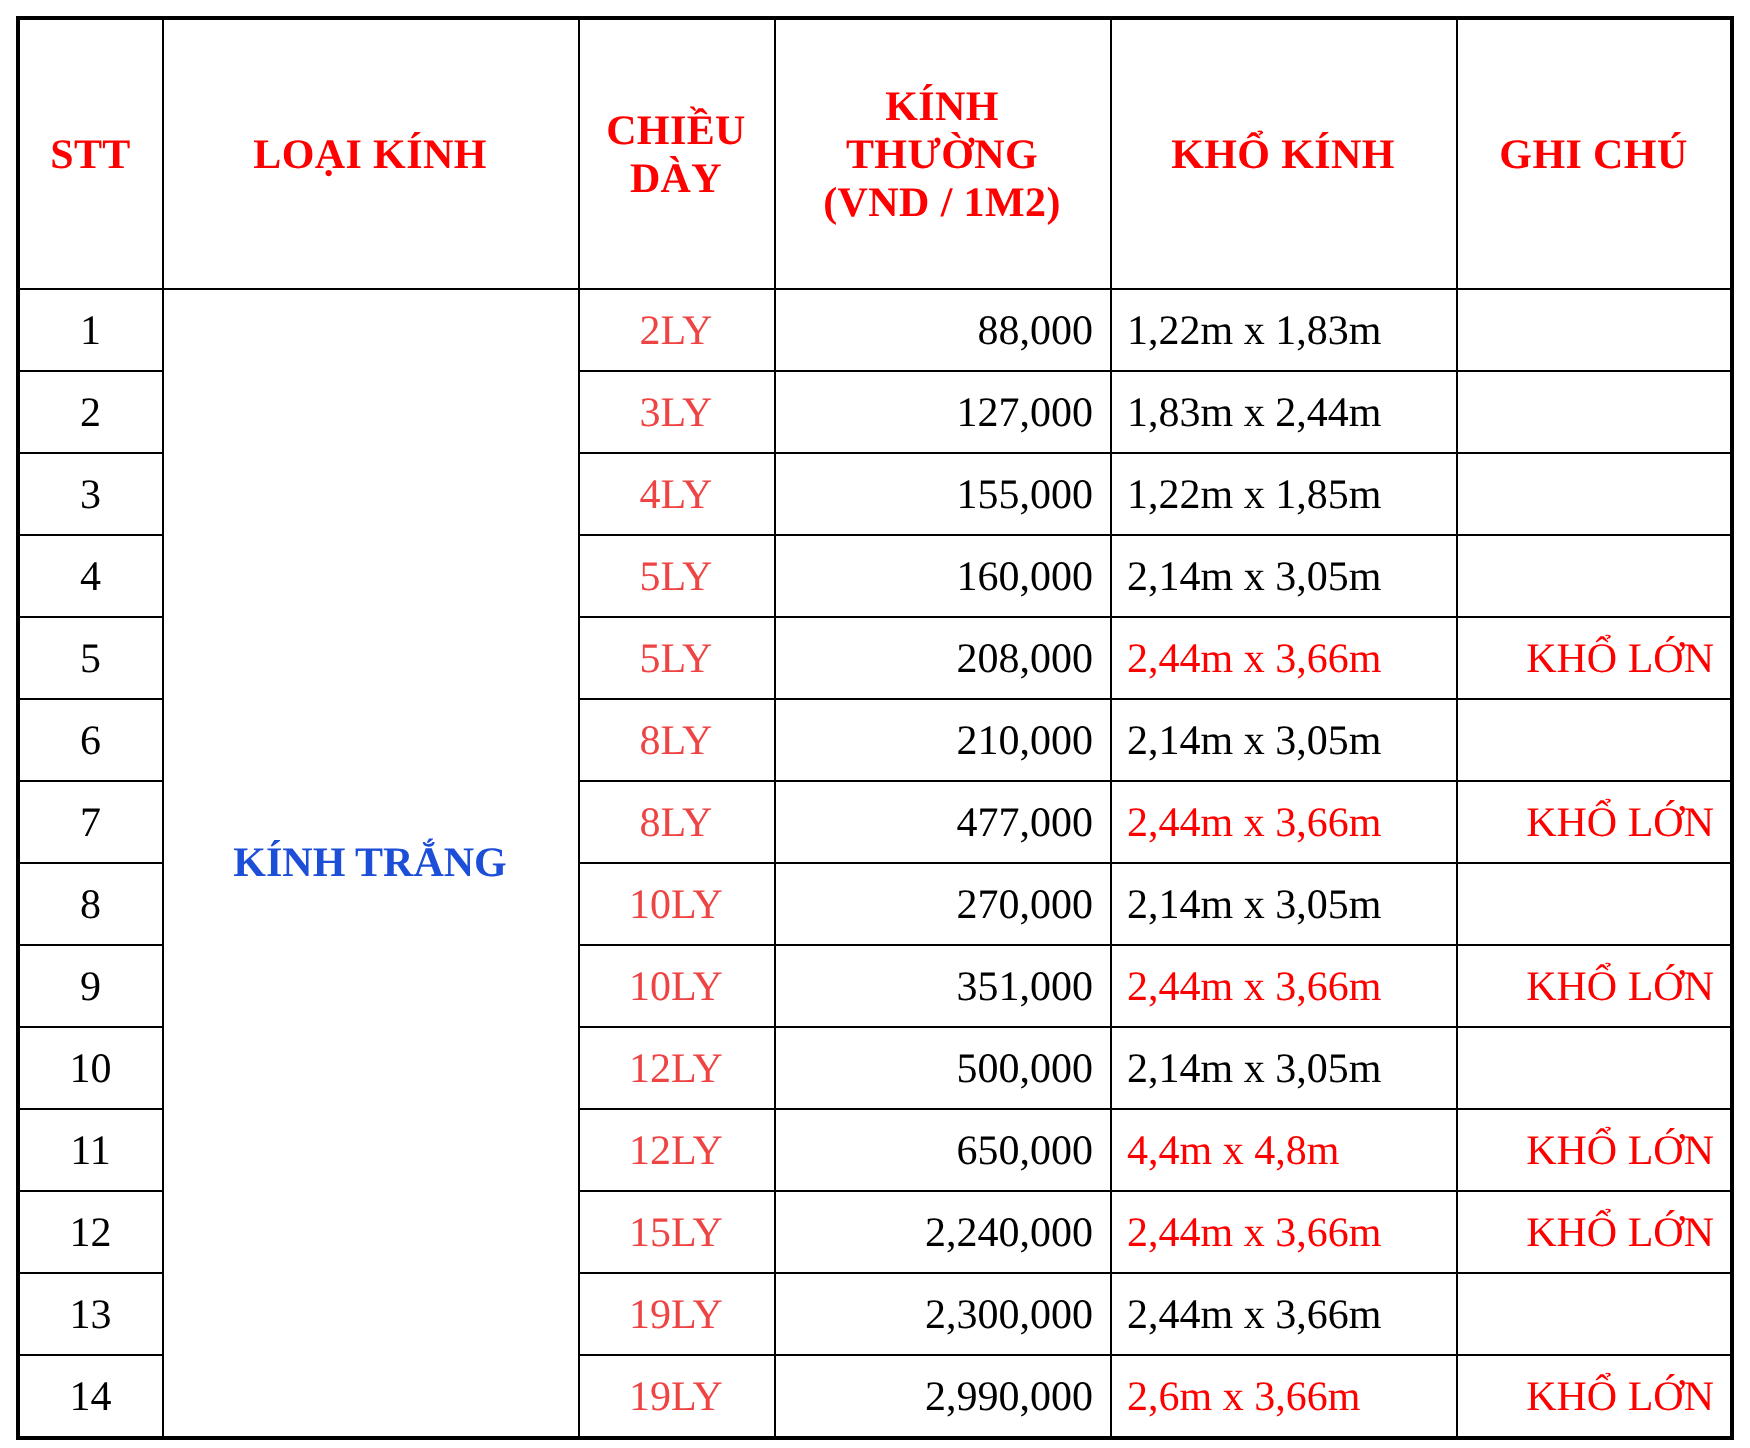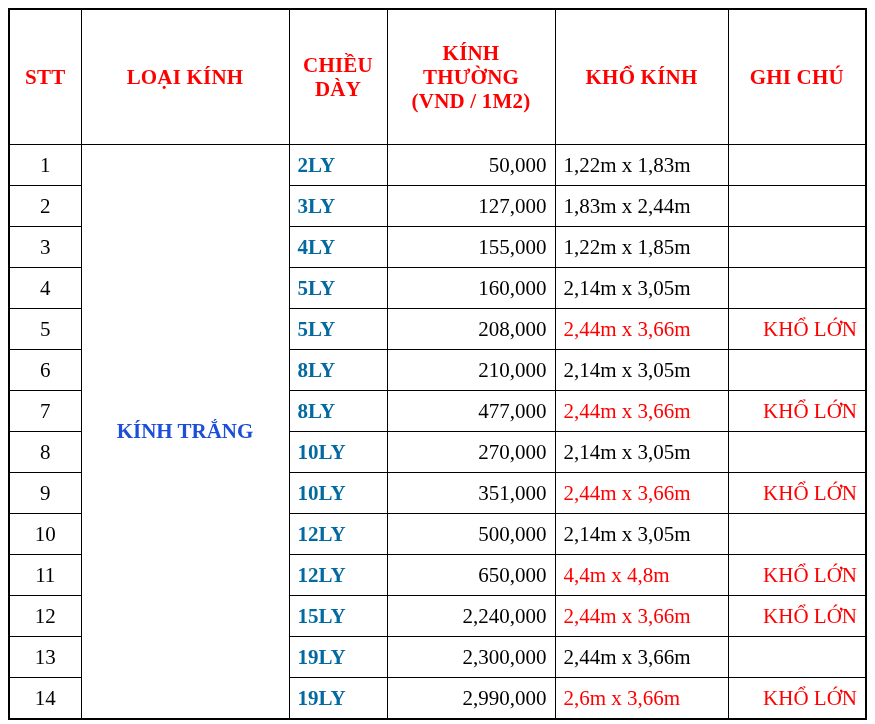--- a/index.html
+++ b/index.html
@@ -60,22 +60,23 @@
     font-size: 22px;
   }
   td.loai {
     text-align: center;
     color: #1d4ed8;
     font-weight: bold;
     font-size: 23px;
     font-family: Liberation Serif, serif;
   }
   td.day {
-    color: #0369a1;
-    font-weight: bold;
+    text-align: center;
+    color: #ef4444;
+    font-weight: normal;
     font-size: 22px;
   }
   td.gia {
     text-align: right;
     color: #000000;
     font-size: 22px;
     padding-right: 10px;
   }
   td.kho {
     text-align: left;
@@ -124,21 +125,21 @@
         <th>
           <span class="ln">GHI CHÚ</span>
         </th>
       </tr>
     </thead>
     <tbody id="tbody">
         <tr>
           <td class="stt">1</td>
           <td class="loai" rowspan="14">KÍNH TRẮNG</td>
           <td class="day">2LY</td>
-          <td class="gia">50,000</td>
+          <td class="gia">88,000</td>
           <td class="kho" style="color: rgb(0, 0, 0); margin-left: 36px;">1,22m x 1,83m</td>
           <td class="ghi" style="color: rgb(255, 0, 0);"></td>
         </tr>
         <tr>
           <td class="stt">2</td>
           <td class="day">3LY</td>
           <td class="gia">127,000</td>
           <td class="kho" style="color: rgb(0, 0, 0);">1,83m x 2,44m</td>
           <td class="ghi" style="color: rgb(255, 0, 0);"></td>
         </tr>

